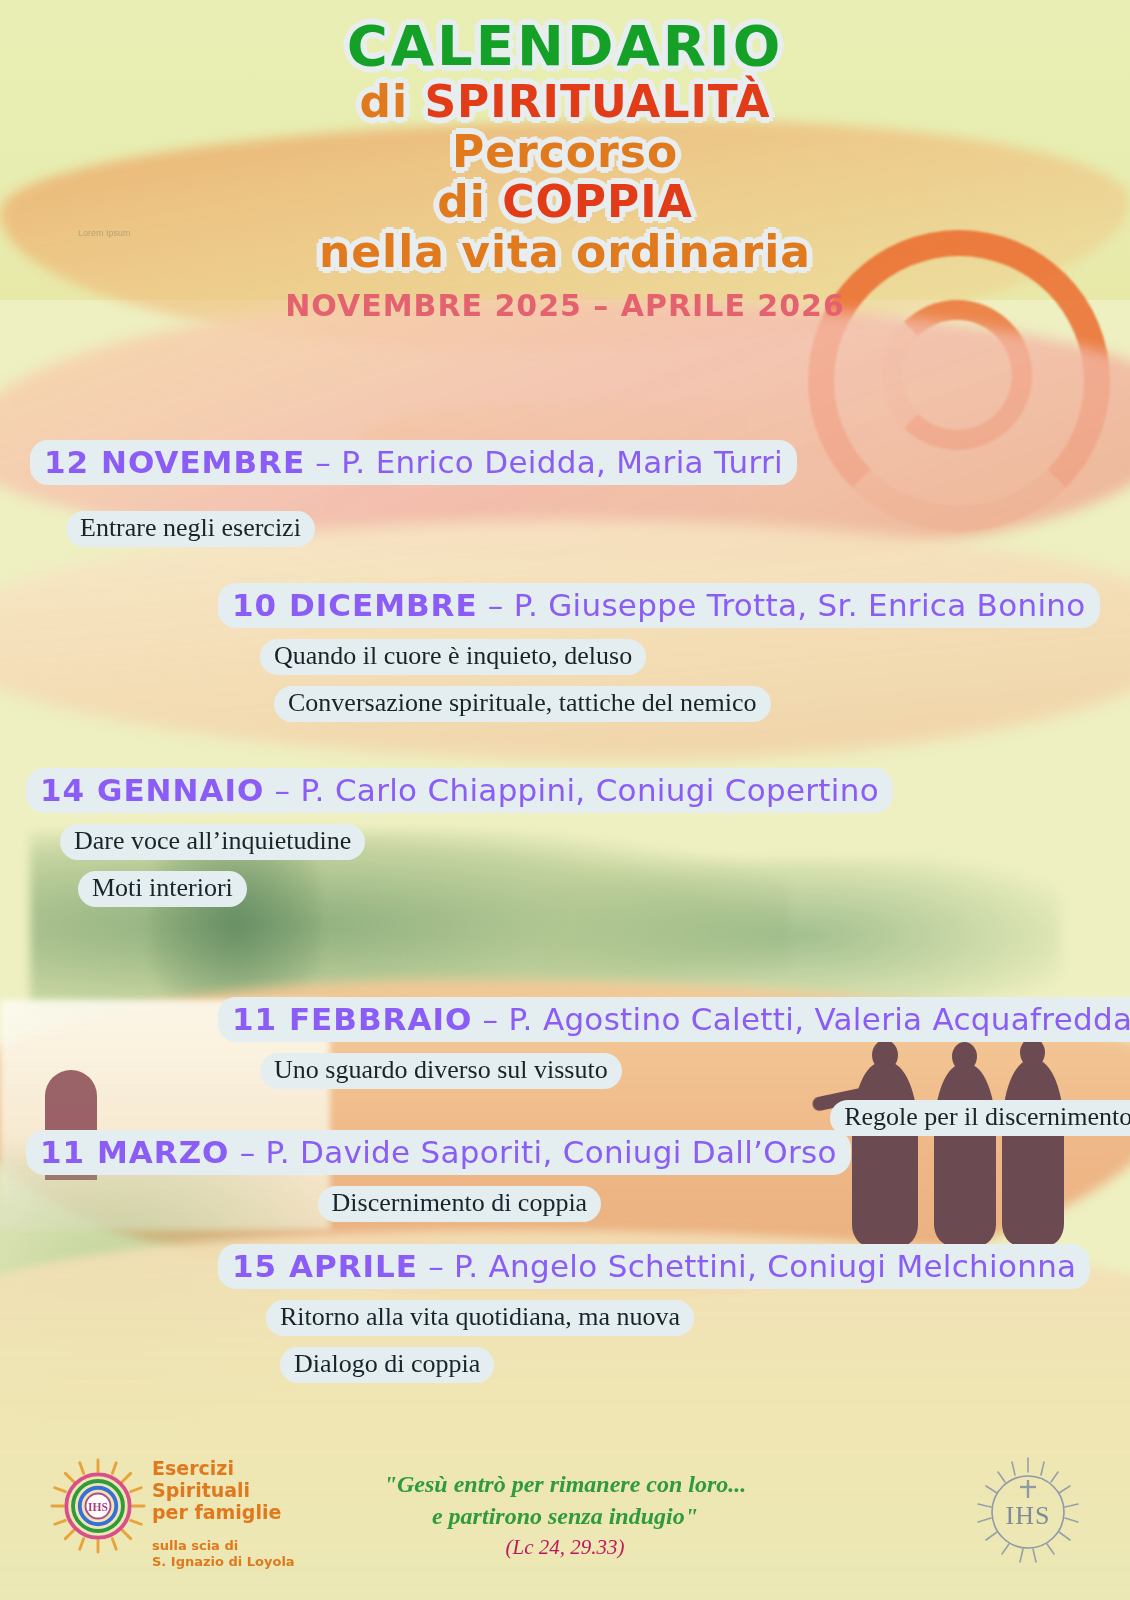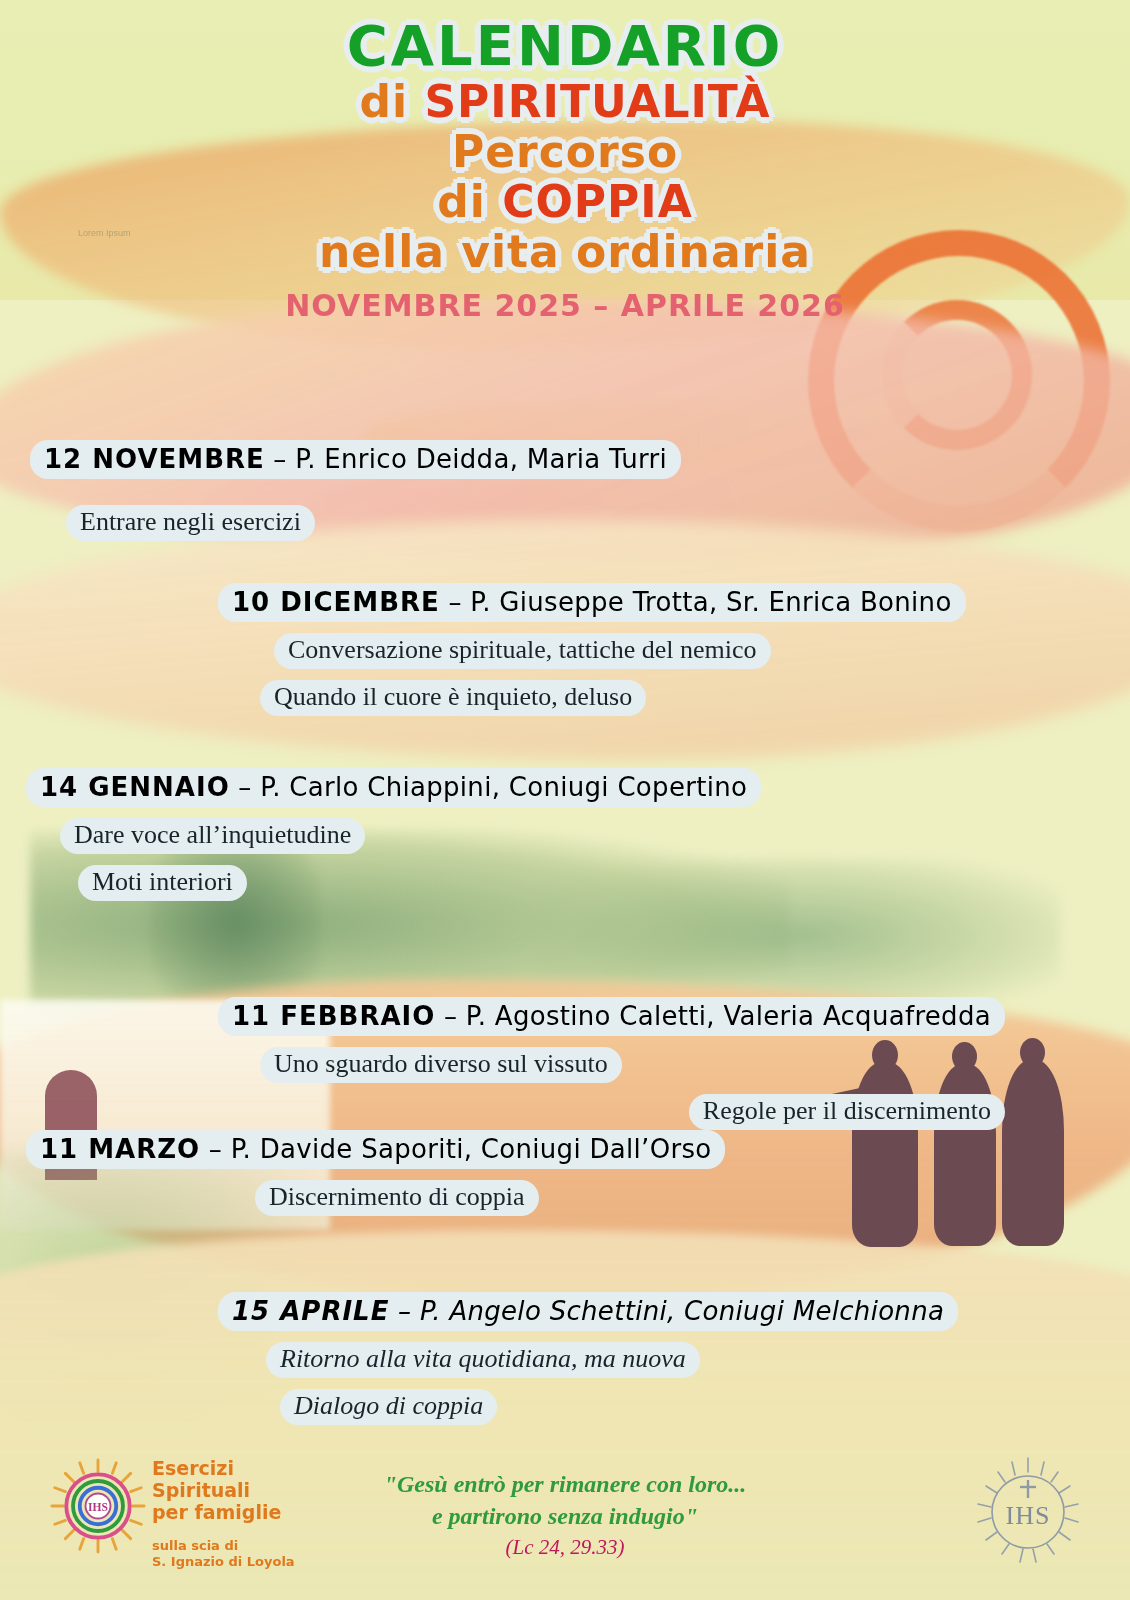--- a/index.html
+++ b/index.html
@@ -164,22 +164,22 @@
   .entry .head-pill,
   .entry .sub-pill {
     display: inline-block;
     background: #e4eef0;
     border-radius: 18px;
     padding: 4px 14px 5px 14px;
     white-space: nowrap;
   }
   .entry .head-pill {
     font-family: "DejaVu Sans", sans-serif;
-    font-size: 26px;
-    color: #000000;
+    font-size: 31px;
+    color: #8b5cf6;
   }
   .entry .head-pill .date {
     font-weight: bold;
     letter-spacing: 1px;
   }
   .entry .head-pill .speakers {
     font-weight: normal;
     letter-spacing: .3px;
   }
   .entry .sub-pill {
@@ -298,26 +298,26 @@
       </div>
       <div class="sub-row" style="margin-left:36px;margin-top:20px;">
         <span class="sub-pill">Entrare negli esercizi</span>
       </div>
     </div>
 
     <div class="entry" style="left:218px; top:583px;">
       <div class="head-pill">
         <span class="date">10 DICEMBRE</span><span class="speakers"> – </span><span class="speakers">P. Giuseppe Trotta, Sr. Enrica Bonino</span>
       </div>
+      <div class="sub-row" style="margin-left:42px;">
+        <span class="sub-pill">Quando il cuore è inquieto, deluso</span>
+      </div>
       <div class="sub-row" style="margin-left:56px;">
         <span class="sub-pill">Conversazione spirituale, tattiche del nemico</span>
       </div>
-      <div class="sub-row" style="margin-left:42px;">
-        <span class="sub-pill">Quando il cuore è inquieto, deluso</span>
-      </div>
     </div>
 
     <div class="entry" style="left:26px; top:768px;">
       <div class="head-pill">
         <span class="date">14 GENNAIO</span><span class="speakers"> – </span><span class="speakers">P. Carlo Chiappini, Coniugi Copertino</span>
       </div>
       <div class="sub-row" style="margin-left:34px;">
         <span class="sub-pill">Dare voce all’inquietudine</span>
       </div>
       <div class="sub-row" style="margin-left:52px;">
@@ -339,21 +339,21 @@
 
     <div class="entry" style="left:26px; top:1130px;text-align:center;">
       <div class="head-pill">
         <span class="date">11 MARZO</span><span class="speakers"> – </span><span class="speakers">P. Davide Saporiti, Coniugi Dall’Orso</span>
       </div>
       <div class="sub-row" style="margin-left:42px;">
         <span class="sub-pill">Discernimento di coppia</span>
       </div>
     </div>
 
-    <div class="entry" style="left:218px; top:1292px;font-style:italic;">
+    <div class="entry" style="left:218px; top:1244px;">
       <div class="head-pill">
         <span class="date">15 APRILE</span><span class="speakers"> – </span><span class="speakers">P. Angelo Schettini, Coniugi Melchionna</span>
       </div>
       <div class="sub-row" style="margin-left:48px;">
         <span class="sub-pill">Ritorno alla vita quotidiana, ma nuova</span>
       </div>
       <div class="sub-row" style="margin-left:62px;">
         <span class="sub-pill">Dialogo di coppia</span>
       </div>
     </div>

